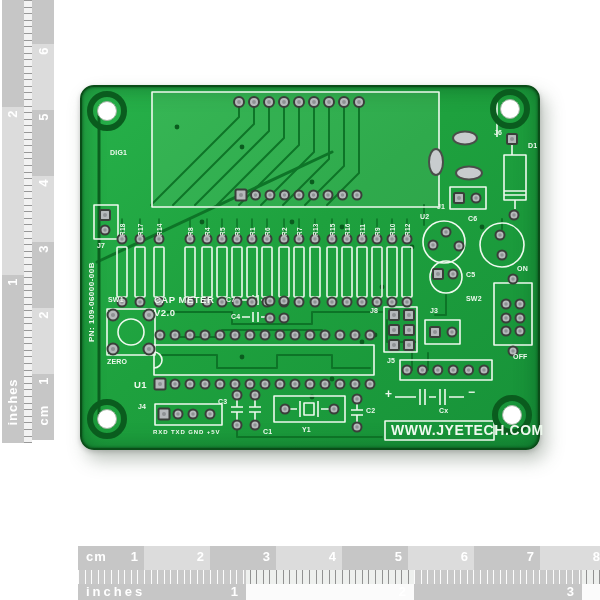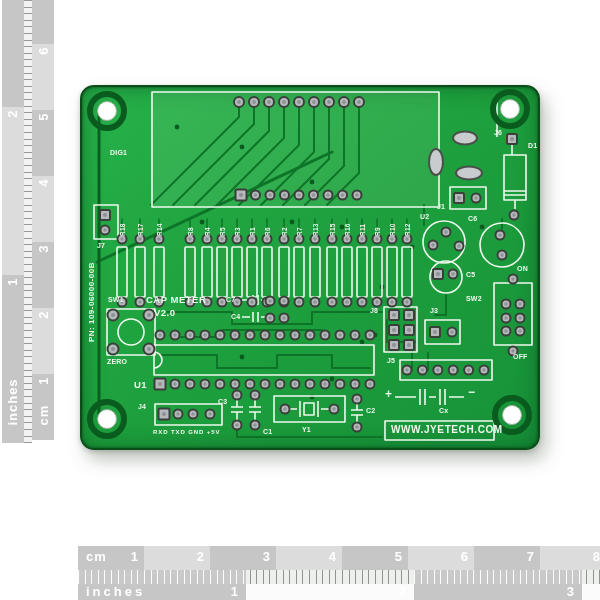--- a/index.html
+++ b/index.html
@@ -22,21 +22,21 @@
        background:linear-gradient(140deg,#27b14a 0%,#1ea13e 45%,#179239 100%);
        border:2px solid #0a4d18;box-sizing:border-box;
        box-shadow:6px 10px 18px rgba(70,90,70,.35), 0 2px 5px rgba(0,0,0,.18),
                   inset 0 0 22px rgba(0,60,20,.45), inset 0 0 3px rgba(0,30,8,.7);}
   #pcb svg{position:absolute;left:0;top:0;}
   .sk{position:absolute;color:var(--silk,#eef9ee);font:bold 7px "Liberation Sans",sans-serif;
       white-space:nowrap;letter-spacing:.2px;line-height:8px;}
   .sk.big{font-size:9.5px;line-height:10px;letter-spacing:.5px;}
   .sk.tiny{font-size:6px;letter-spacing:.9px;}
   .sk.plus{font-size:12px;line-height:10px;}
-  .sk.www{font-size:10px;letter-spacing:.6px;line-height:10px;}
+  .sk.www{font-size:14px;letter-spacing:.6px;line-height:10px;}
   .sk.rlabel{width:26px;height:8px;font-size:6.5px;transform:rotate(-90deg);transform-origin:50% 50%;}
   .sk.pn{width:124px;font-size:8px;text-align:center;transform:rotate(-90deg);transform-origin:50% 50%;
          letter-spacing:.5px;}
 </style>
 </head>
 <body>
 
 <div id="stage">
   <div class="ruler" id="ruler-left" style="left:0;top:0;width:55px;height:445px;">
       <div class="rcol" style="left: 2px; top: 0px; width: 22px; height: 443px; overflow: hidden;">
@@ -501,21 +501,21 @@
           <circle cx="67" cy="262" r="2.09" fill="#8e9294"></circle>
           <ellipse cx="354" cy="75" rx="7" ry="13" fill="#c8ccce" stroke="#4a4f4a" stroke-width="2"></ellipse>
           <ellipse cx="383" cy="51" rx="12" ry="6.5" fill="#c8ccce" stroke="#4a4f4a" stroke-width="2"></ellipse>
           <ellipse cx="387" cy="86" rx="13" ry="6.5" fill="#c8ccce" stroke="#4a4f4a" stroke-width="2"></ellipse>
         </g>
       </svg>
       <div class="sk" style="left: 28px; top: 62px;">DIG1</div>
       <div class="sk" style="left: 15px; top: 155px;">J7</div>
       <div class="sk" style="left: 26px; top: 209px;">SW1</div>
       <div class="sk" style="left: 25px; top: 271px;">ZERO</div>
-      <div class="sk big" style="left: 64px; top: 208px;">CAP METER</div>
+      <div class="sk big" style="left: 72px; top: 208px;">CAP METER</div>
       <div class="sk big" style="left: 72px; top: 221px;">V2.0</div>
       <div class="sk" style="left: 144px; top: 209px;">C7</div>
       <div class="sk" style="left: 149px; top: 226px;">C4</div>
       <div class="sk big" style="left: 52px; top: 293px;">U1</div>
       <div class="sk" style="left: 56px; top: 316px;">J4</div>
       <div class="sk tiny" style="left: 71px; top: 341px;">RXD TXD GND +5V</div>
       <div class="sk" style="left: 136px; top: 311px;">C3</div>
       <div class="sk" style="left: 181px; top: 341px;">C1</div>
       <div class="sk" style="left: 220px; top: 339px;">Y1</div>
       <div class="sk" style="left: 284px; top: 320px;">C2</div>

